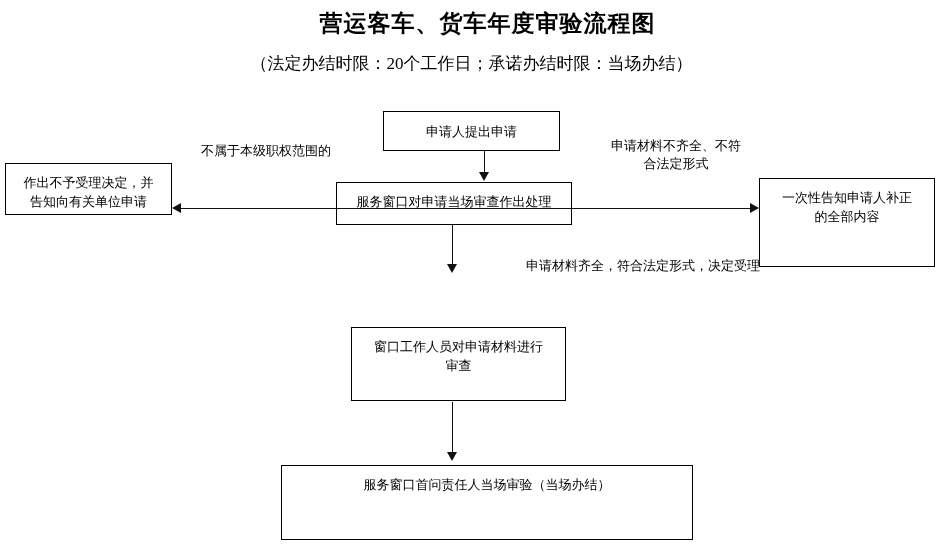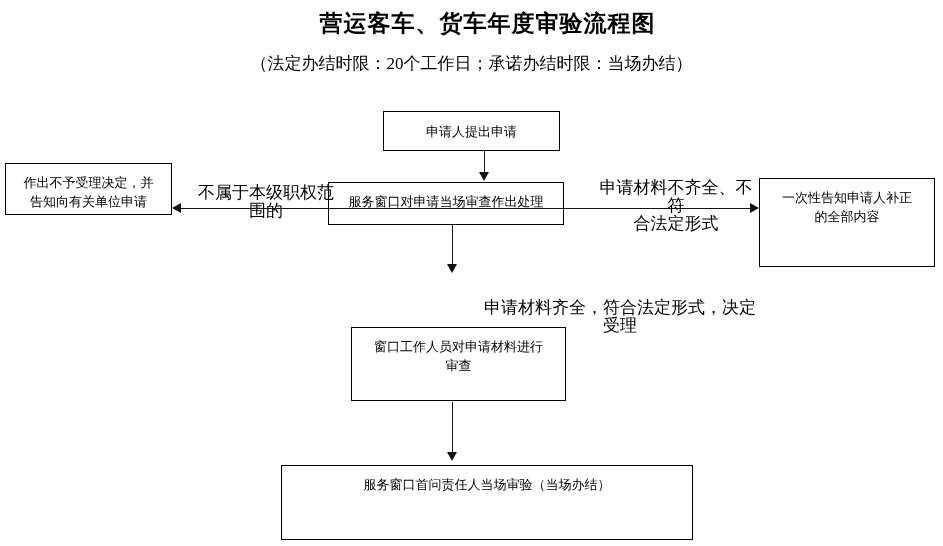--- a/index.html
+++ b/index.html
@@ -54,26 +54,25 @@
   .box.pad-top-center {
     display: flex;
     align-items: center;
     justify-content: center;
   }
   .box.pad-top {
     padding-top: 9px;
   }
   .edge-label {
     position: absolute;
-    font-size: 17px;
+    font-size: 13px;
     line-height: 18px;
     text-align: center;
     white-space: pre-line;
-    font-family: Liberation Sans, sans-serif;
-    margin-top: 41px;
+    font-family: Liberation Mono, monospace;
   }
   .line-v {
     position: absolute;
     width: 0;
     border-left: 1.5px solid #111111;
   }
   .line-h {
     position: absolute;
     height: 0;
     border-top: 1.5px solid #111111;
@@ -107,21 +106,21 @@
   <div class="title">营运客车、货车年度审验流程图</div>
   <div class="subtitle">（法定办结时限：20个工作日；承诺办结时限：当场办结）</div>
 
   <div class="box pad-top-center" style="left:383px; top:111px; width:177px; height:40px;">
     <span class="box-text">申请人提出申请</span>
   </div>
 
   <div class="line-v" style="left:484px; top:151px; height:23px;"></div>
   <div class="arrow arrow-down" style="left:479px; top:172px;"></div>
 
-  <div class="box pad-top" style="left:328px; top:182px; width:236px; height:43px;">
+  <div class="box pad-top" style="left:336px; top:182px; width:236px; height:43px;">
     <span class="box-text">服务窗口对申请当场审查作出处理</span>
   </div>
 
   <div class="box pad-top" style="left:5px; top:163px; width:167px; height:52px;">
     <span class="box-text">作出不予受理决定，并
 告知向有关单位申请</span>
   </div>
 
   <div class="edge-label" style="left:190px; top:143px; width:152px;">不属于本级职权范围的</div>
 
@@ -135,21 +134,21 @@
 
   <div class="edge-label" style="left:596px; top:138px; width:160px;">申请材料不齐全、不符
 合法定形式</div>
 
   <div class="line-h" style="left:572px; top:208px; width:179px;"></div>
   <div class="arrow arrow-right" style="left:750px; top:203px;"></div>
 
   <div class="line-v" style="left:452px; top:225px; width:0; height:41px;"></div>
   <div class="arrow arrow-down" style="left:447px; top:264px;"></div>
 
-  <div class="edge-label" style="left:480px; top:258px; width:280px; text-align:center;">申请材料齐全，符合法定形式，决定受理</div>
+  <div class="edge-label" style="left:480px; top:258px; width:280px; text-align:right;">申请材料齐全，符合法定形式，决定受理</div>
 
   <div class="box pad-top" style="left:351px; top:327px; width:215px; height:74px;">
     <span class="box-text">窗口工作人员对申请材料进行
 审查</span>
   </div>
 
   <div class="line-v" style="left:452px; top:402px; width:0; height:52px;"></div>
   <div class="arrow arrow-down" style="left:447px; top:452px;"></div>
 
   <div class="box pad-top" style="left:281px; top:465px; width:412px; height:75px;">

